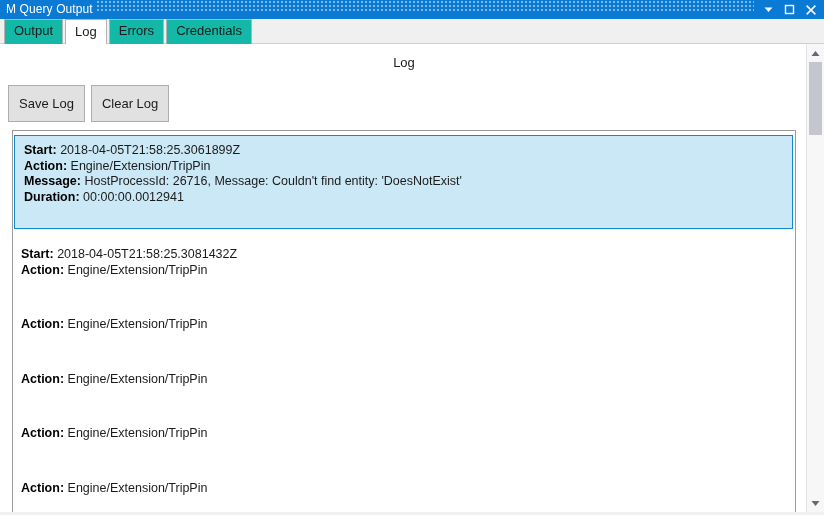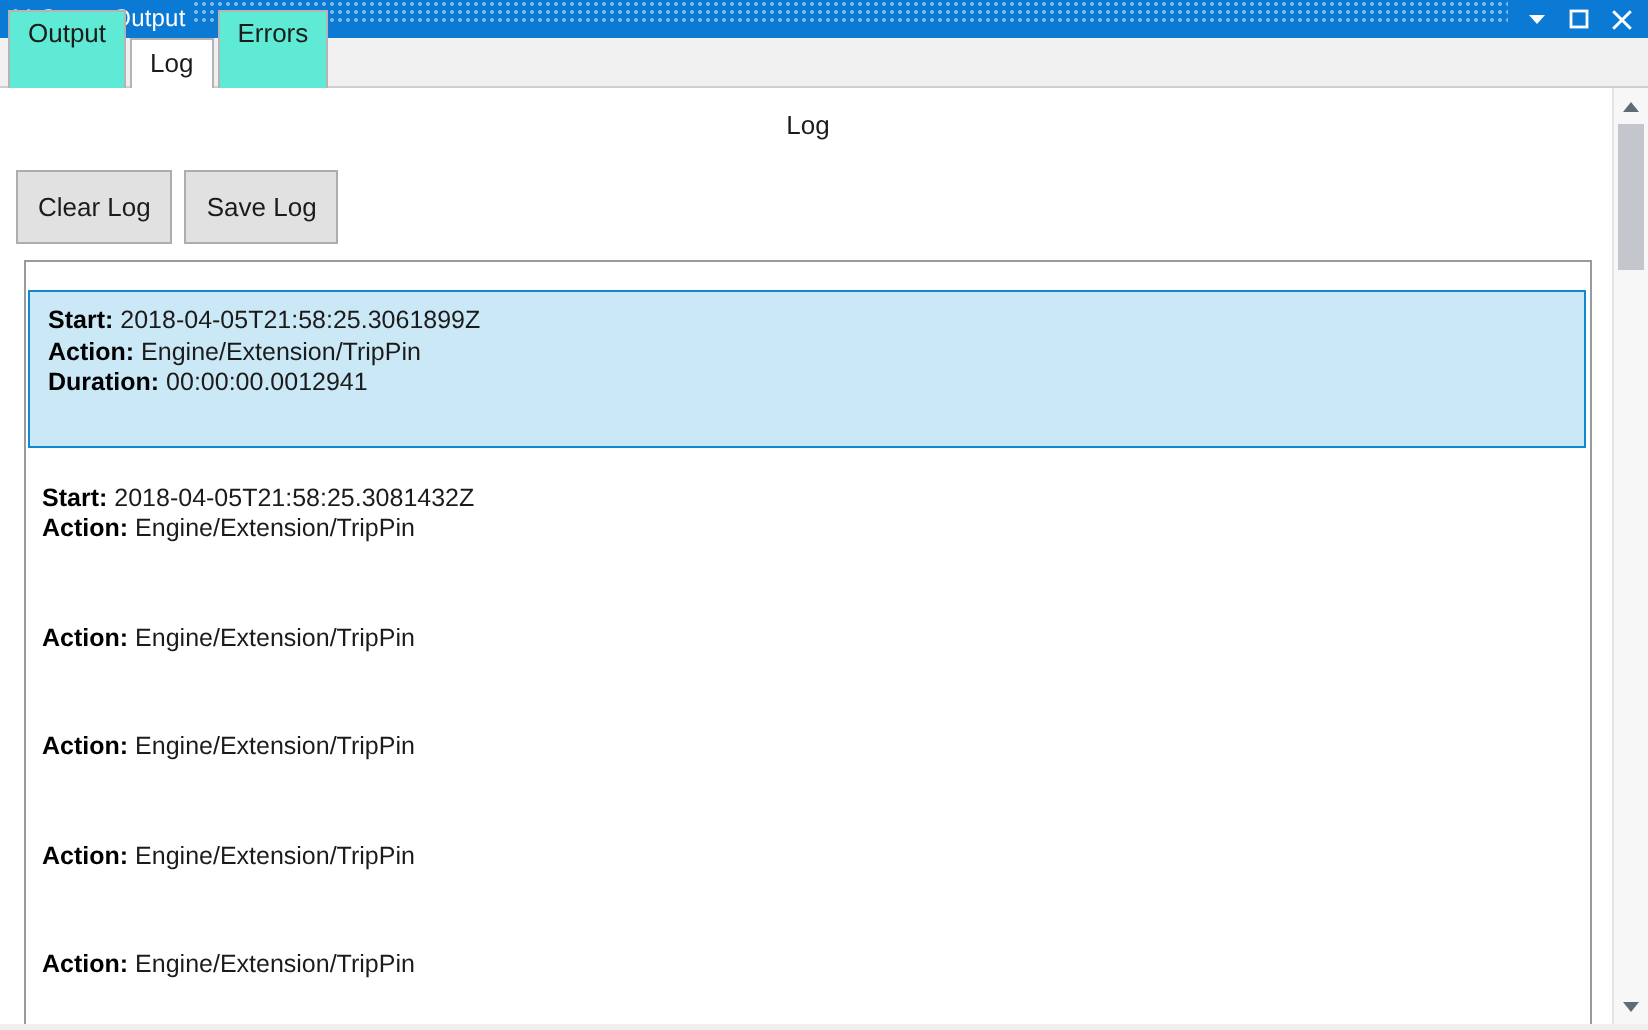--- a/index.html
+++ b/index.html
@@ -82,27 +82,27 @@
     align-items: flex-end;
     padding-left: 4px;
   }
   .tab {
     height: 39px;
     line-height: 21px;
     padding: 0 9px;
     margin-right: 2px;
     font-size: 13px;
     color: #1b1b1b;
-    background: #5eead4;
+    background: #14b8a6;
     border: 1px solid #b4b4b4;
     border-bottom: none;
     box-sizing: border-box;
     white-space: nowrap;
     position: relative;
-    top: 1px;
+    top: 15px;
   }
   .tab.active {
     background: #ffffff;
     height: 25px;
     line-height: 24px;
     border-color: #b4b4b4;
     top: 1px;
     z-index: 2;
   }
 
@@ -169,21 +169,21 @@
   .log-entry {
     box-sizing: border-box;
     padding: 18px 8px 7px 8px;
     font-size: 12.5px;
     color: #000000;
     line-height: 15.5px;
   }
   .log-entry.selected {
     background: #cbe8f6;
     border: 1px solid #1189cc;
-    margin: 14px 2px 0 1px;
+    margin: 4px 2px 0 1px;
     width: 779px;
     padding: 7px 8px 9px 9px;
   }
   .log-row {
     white-space: nowrap;
   }
   .log-label {
     font-weight: bold;
     color: #000000;
   }
@@ -265,42 +265,47 @@
             <path d="M1.6 1.6 L10.4 10.4 M10.4 1.6 L1.6 10.4" stroke="#ffffff" stroke-width="1.5" fill="none"></path>
           </svg>
       </div>
     </div>
   </div>
 
   <div class="tabstrip">
     <div class="tab">Output</div>
     <div class="tab active">Log</div>
     <div class="tab">Errors</div>
+    <div class="tab">Credentials</div>
   </div>
 
   <div class="content">
 
     <div class="panel-heading">Log</div>
 
     <div class="toolbar">
+      <button class="btn">Save Log</button>
       <button class="btn">Clear Log</button>
-      <button class="btn">Save Log</button>
     </div>
 
     <div class="log-list">
       <div class="log-inner">
 
         <div class="log-entry selected">
           <div class="log-row">
             <span class="log-label">Start:</span>
             <span class="log-value">2018-04-05T21:58:25.3061899Z</span>
           </div>
           <div class="log-row">
             <span class="log-label">Action:</span>
             <span class="log-value">Engine/Extension/TripPin</span>
+          </div>
+          <div class="log-row">
+            <span class="log-label">Message:</span>
+            <span class="log-value">HostProcessId: 26716, Message: Couldn't find entity: 'DoesNotExist'</span>
           </div>
           <div class="log-row">
             <span class="log-label">Duration:</span>
             <span class="log-value">00:00:00.0012941</span>
           </div>
           <div class="log-spacer"></div>
         </div>
 
         <div class="log-entry">
           <div class="log-row">

